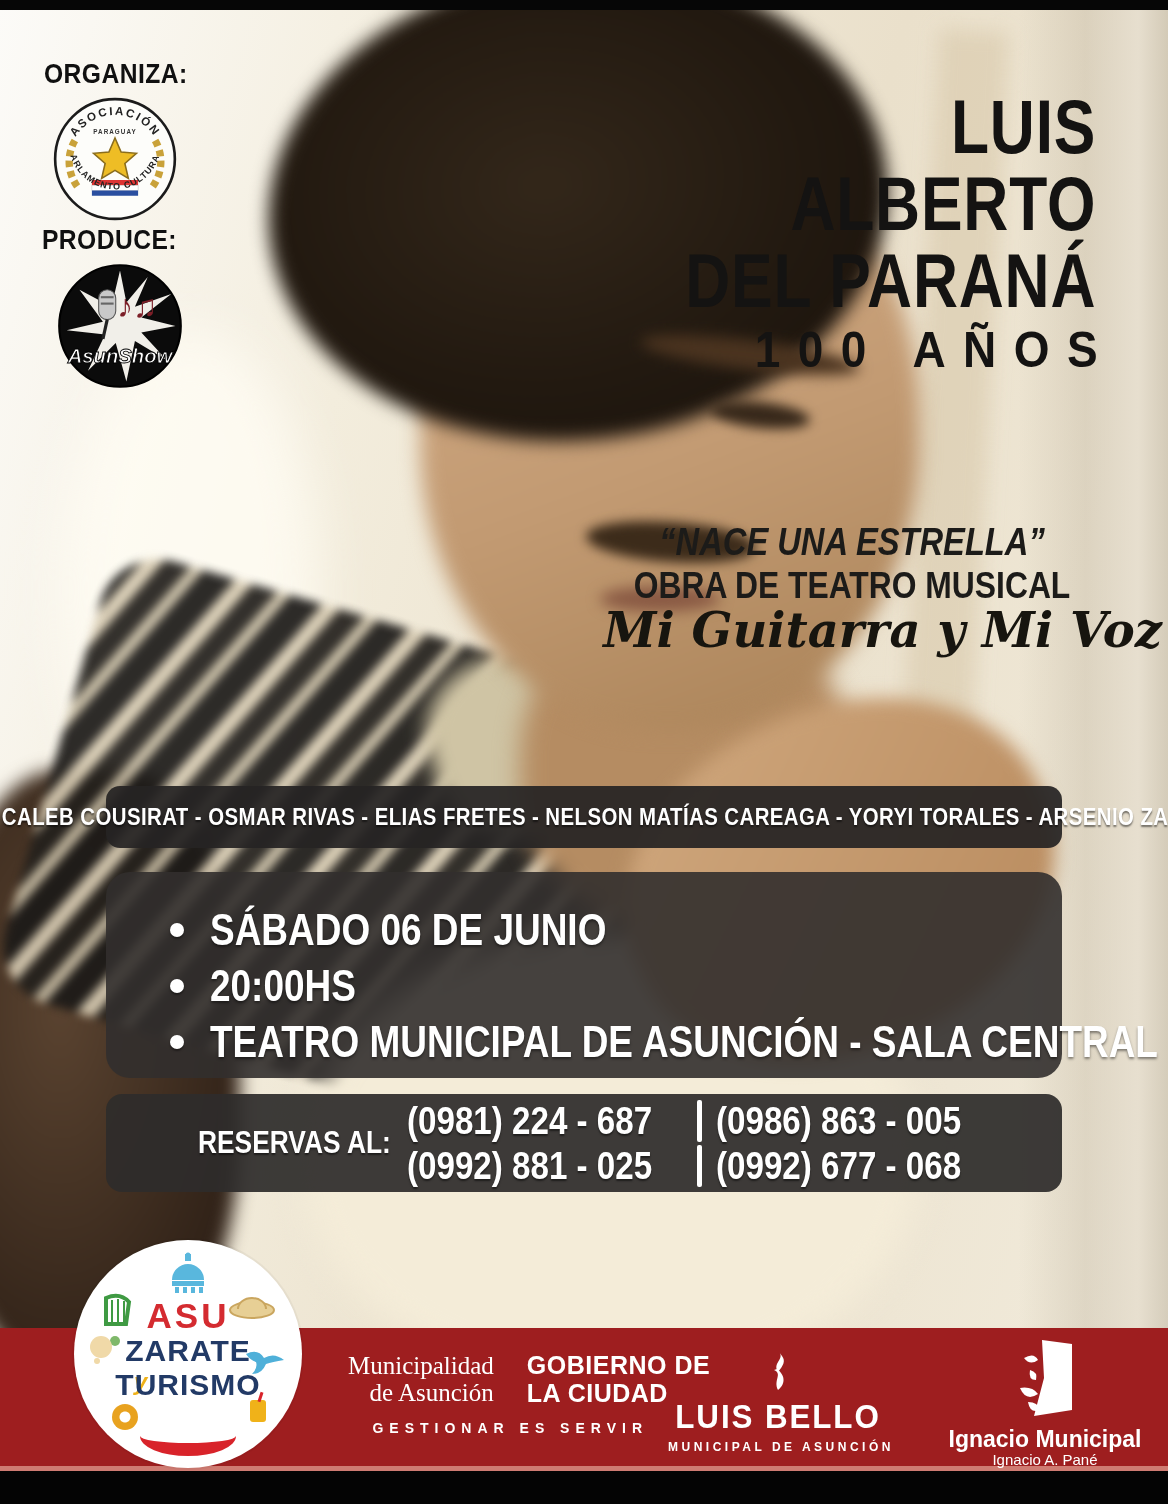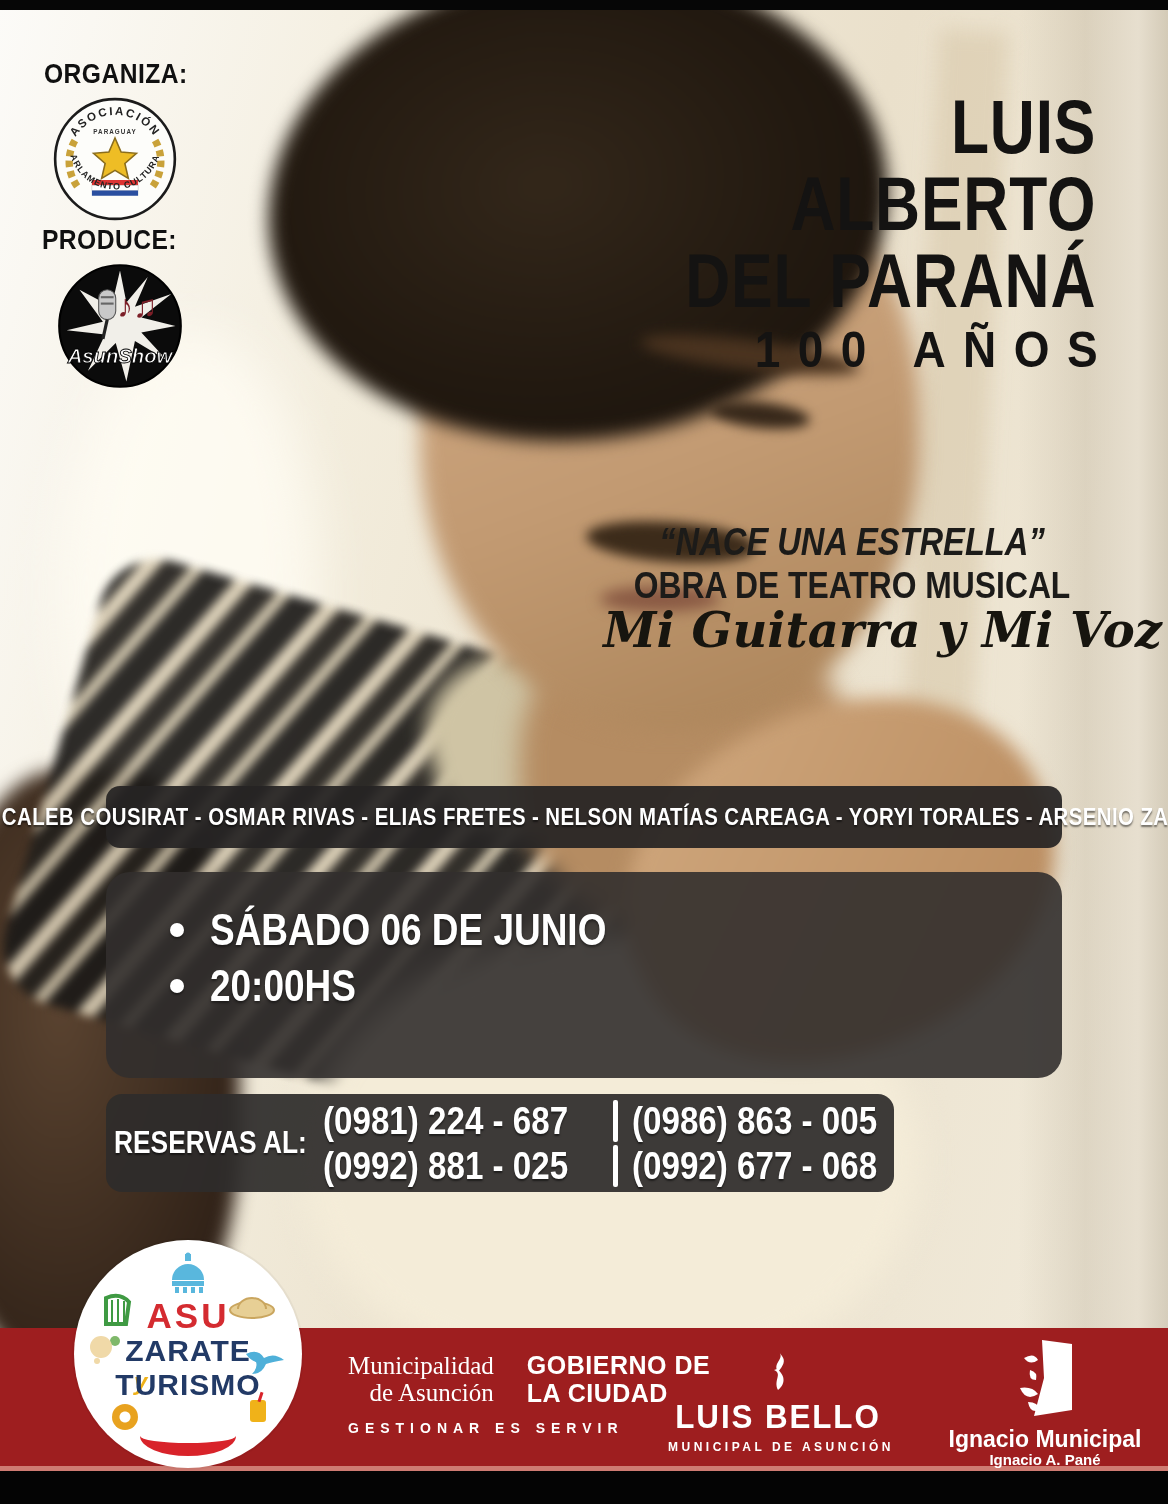--- a/index.html
+++ b/index.html
@@ -56,21 +56,21 @@
   .cast-bar{position:absolute;left:106px;top:786px;width:956px;height:62px;border-radius:14px;
     background:rgba(38,36,35,.93);display:flex;align-items:center;justify-content:center;}
   .cast-text{color:#fff;font-weight:bold;font-size:24px;white-space:nowrap;transform:scaleX(.85);transform-origin:50% 50%;
     text-shadow:0 2px 2px rgba(0,0,0,.5);letter-spacing:.5px;}
   .details-bar{position:absolute;left:106px;top:872px;width:956px;height:206px;border-radius:24px;
     background:rgba(50,47,45,.9);padding:30px 0 0 64px;box-sizing:border-box;}
   .detail-row{display:flex;align-items:center;height:56px;}
   .dot{width:14px;height:14px;border-radius:50%;background:#fff;margin-right:26px;flex:0 0 auto;box-shadow:0 2px 2px rgba(0,0,0,.4);}
   .detail-text{color:#fff;font-weight:bold;font-size:44px;white-space:nowrap;transform:scaleX(.84);transform-origin:0 50%;
     text-shadow:0 2px 3px rgba(0,0,0,.45);}
-  .reservas-bar{position:absolute;left:106px;top:1094px;width:788px;height:98px;border-radius:16px;
+  .reservas-bar{position:absolute;left:106px;top:1094px;width:956px;height:98px;border-radius:16px;
     background:rgba(46,44,43,.93);display:flex;align-items:center;justify-content:center;}
   .reservas-label{color:#fff;font-weight:bold;font-size:31px;transform:scaleX(.85);transform-origin:100% 50%;
     margin-right:16px;text-shadow:0 2px 2px rgba(0,0,0,.5);white-space:nowrap;}
   .phone-rows{display:flex;flex-direction:column;gap:2px;}
   .phone-row{display:flex;align-items:center;height:43px;}
   .phone{color:#fff;font-weight:bold;font-size:39px;white-space:nowrap;transform:scaleX(.85);transform-origin:0 50%;
     text-shadow:0 2px 2px rgba(0,0,0,.5);}
   .phone-div{width:5px;height:42px;background:#fff;margin:0 14px 0 2px;border-radius:2px;}
   
   .asu-circle{position:absolute;left:74px;top:1240px;width:228px;height:228px;border-radius:50%;background:#fff;
@@ -83,27 +83,27 @@
   .asu-turismo{top:128px;font-size:30px;color:#223a66;letter-spacing:1px;}
   .asu-smile{left:66px;top:176px;width:96px;height:40px;border-radius:50%;border-bottom:13px solid #d8232a;box-sizing:border-box;}
   .asu-ring{left:38px;top:164px;width:26px;height:26px;border-radius:50%;background:radial-gradient(circle,#fff 0 5px,#e8a21f 6px 13px);}
   .asu-cup{right:36px;top:160px;width:16px;height:22px;background:#f0b219;border-radius:3px;}
   .asu-cup:before{content:"";position:absolute;left:9px;top:-8px;width:3px;height:10px;background:#d8232a;transform:rotate(18deg);display:block;}
   .asu-flower{left:16px;top:96px;width:22px;height:22px;border-radius:50%;background:#f0d9a8;box-shadow:14px -6px 0 -6px #7fb86a,-4px 14px 0 -8px #f0d9a8;}
   .muni-group{position:absolute;left:348px;top:1348px;width:300px;color:#fff;}
   .muni-flex{display:flex;align-items:center;}
   .muni-name{text-align:right;font-family:"Liberation Serif",serif;font-size:25px;line-height:27px;margin-right:8px;white-space:nowrap;}
   .muni-gov{font-weight:bold;font-size:25px;line-height:28px;margin-left:25px;letter-spacing:.5px;white-space:nowrap;}
-  .muni-slogan{margin-top:10px;text-align:left;font-weight:bold;font-size:14px;letter-spacing:6px;white-space:nowrap;}
+  .muni-slogan{margin-top:10px;text-align:right;font-weight:bold;font-size:14px;letter-spacing:6px;white-space:nowrap;}
   .bello-group{position:absolute;left:668px;top:1352px;width:220px;text-align:center;color:#fff;}
   .bello-name{font-weight:bold;font-size:33px;letter-spacing:2px;margin-top:2px;white-space:nowrap;transform:scaleX(.95);}
   .bello-sub{font-weight:bold;font-size:12px;letter-spacing:3.5px;margin-top:4px;white-space:nowrap;}
   .teatro-group{position:absolute;left:940px;top:1340px;width:210px;text-align:center;color:#fff;}
   .teatro-name{font-weight:bold;font-size:23px;margin-top:6px;white-space:nowrap;}
-  .teatro-sub{font-weight:bold;font-size:15px;margin-top:-2px;white-space:nowrap;}
+  .teatro-sub{font-weight:normal;font-size:15px;margin-top:-2px;white-space:nowrap;}
 </style>
 </head>
 <body>
 
 <div class="poster">
 
   <div class="photo">
     <div class="ph ph-window"></div>
     <div class="ph ph-sill"></div>
     <div class="ph ph-glow"></div>
@@ -178,20 +178,24 @@
 
   <div class="details-bar">
     <div class="detail-row">
       <span class="dot"></span>
       <span class="detail-text">SÁBADO 06 DE JUNIO</span>
     </div>
     <div class="detail-row">
       <span class="dot"></span>
       <span class="detail-text">20:00HS</span>
     </div>
+    <div class="detail-row">
+      <span class="dot"></span>
+      <span class="detail-text">TEATRO MUNICIPAL DE ASUNCIÓN - SALA CENTRAL</span>
+    </div>
   </div>
 
   <div class="reservas-bar">
     <div class="reservas-label">RESERVAS AL:</div>
     <div class="phone-rows">
       <div class="phone-row">
         <span class="phone">(0981) 224 - 687</span>
         <span class="phone-div"></span>
         <span class="phone">(0986) 863 - 005</span>
       </div>

